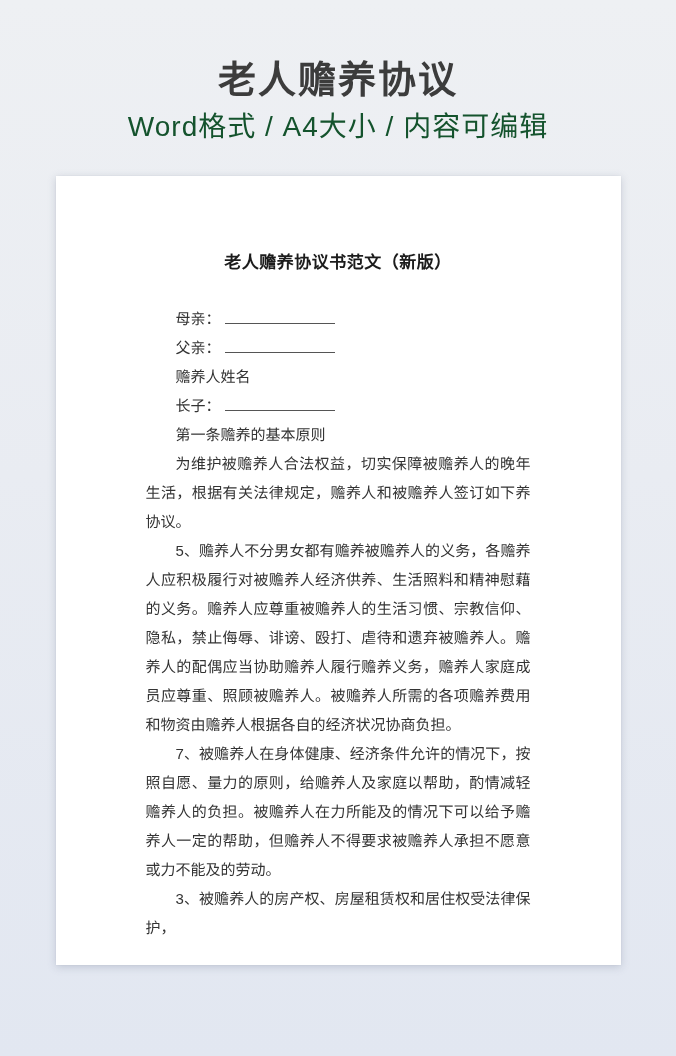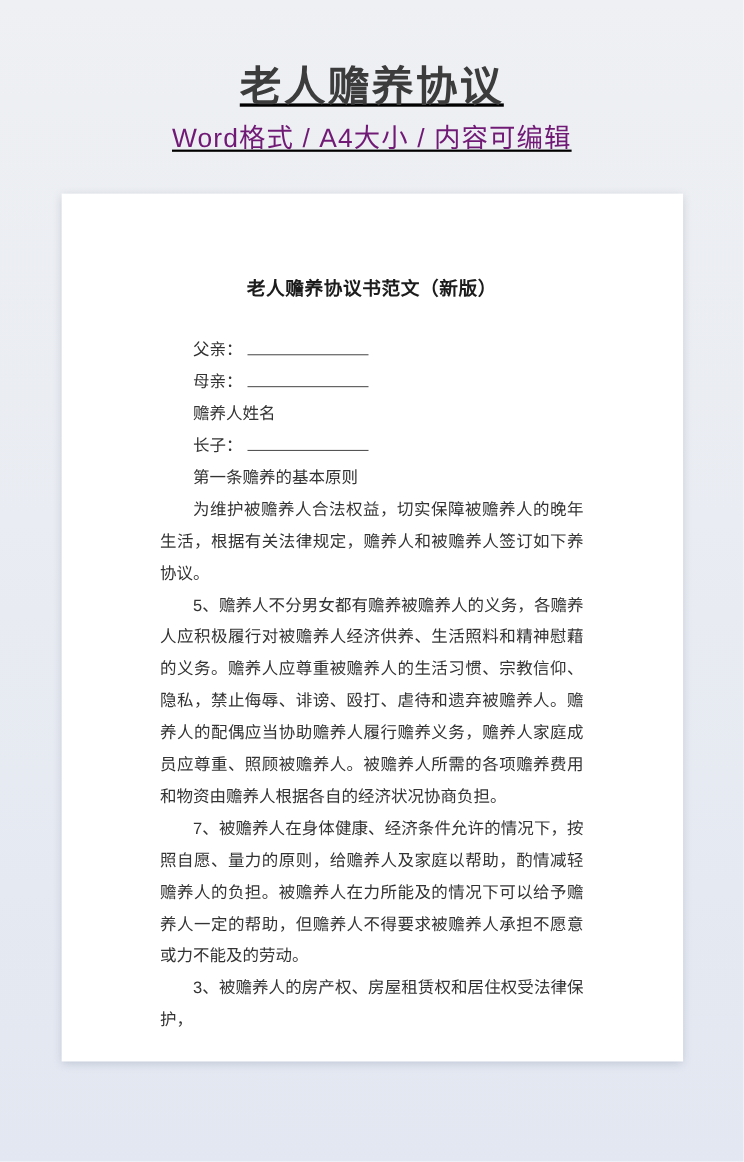--- a/index.html
+++ b/index.html
@@ -12,35 +12,34 @@
 
   body {
     background: linear-gradient(180deg, #eef0f3 0%, #e9ecf2 45%, #e2e7f1 100%);
     overflow: hidden;
   }
 
   
   .header {
     padding-top: 58px;
     text-align: center;
-    text-decoration: underline;
   }
   .header-title {
     font-size: 38px;
     line-height: 44px;
     font-weight: 700;
     color: #3c3c3c;
     letter-spacing: 2px;
   }
   .header-subtitle {
     margin-top: 13px;
-    font-size: 24px;
+    font-size: 28px;
     line-height: 24px;
     font-weight: 400;
-    color: #701a75;
+    color: #14532d;
     letter-spacing: 1px;
   }
 
   
   .doc-page {
     width: 565px;
     height: 789px;
     margin: 37px auto 0 auto;
     background: #ffffff;
     box-shadow: 0 2px 8px rgba(110, 120, 145, 0.30), 0 0 2px rgba(0,0,0,0.05);
@@ -91,23 +90,23 @@
   <div class="header-title">老人赡养协议</div>
   <div class="header-subtitle">Word格式 / A4大小 / 内容可编辑</div>
 </div>
 
 <div class="doc-page">
 
   <div class="doc-title">老人赡养协议书范文（新版）</div>
 
   <div class="doc-body">
 
+    <div class="field-line"><span>母亲：</span><span class="blank-line"></span></div>
+
     <div class="field-line"><span>父亲：</span><span class="blank-line"></span></div>
-
-    <div class="field-line"><span>母亲：</span><span class="blank-line"></span></div>
 
     <div class="field-line"><span>赡养人姓名</span></div>
 
     <div class="field-line"><span>长子：</span><span class="blank-line"></span></div>
 
 
     <div class="doc-paragraph">第一条赡养的基本原则</div>
 
     <div class="doc-paragraph">为维护被赡养人合法权益，切实保障被赡养人的晚年生活，根据有关法律规定，赡养人和被赡养人签订如下养协议。</div>
 

